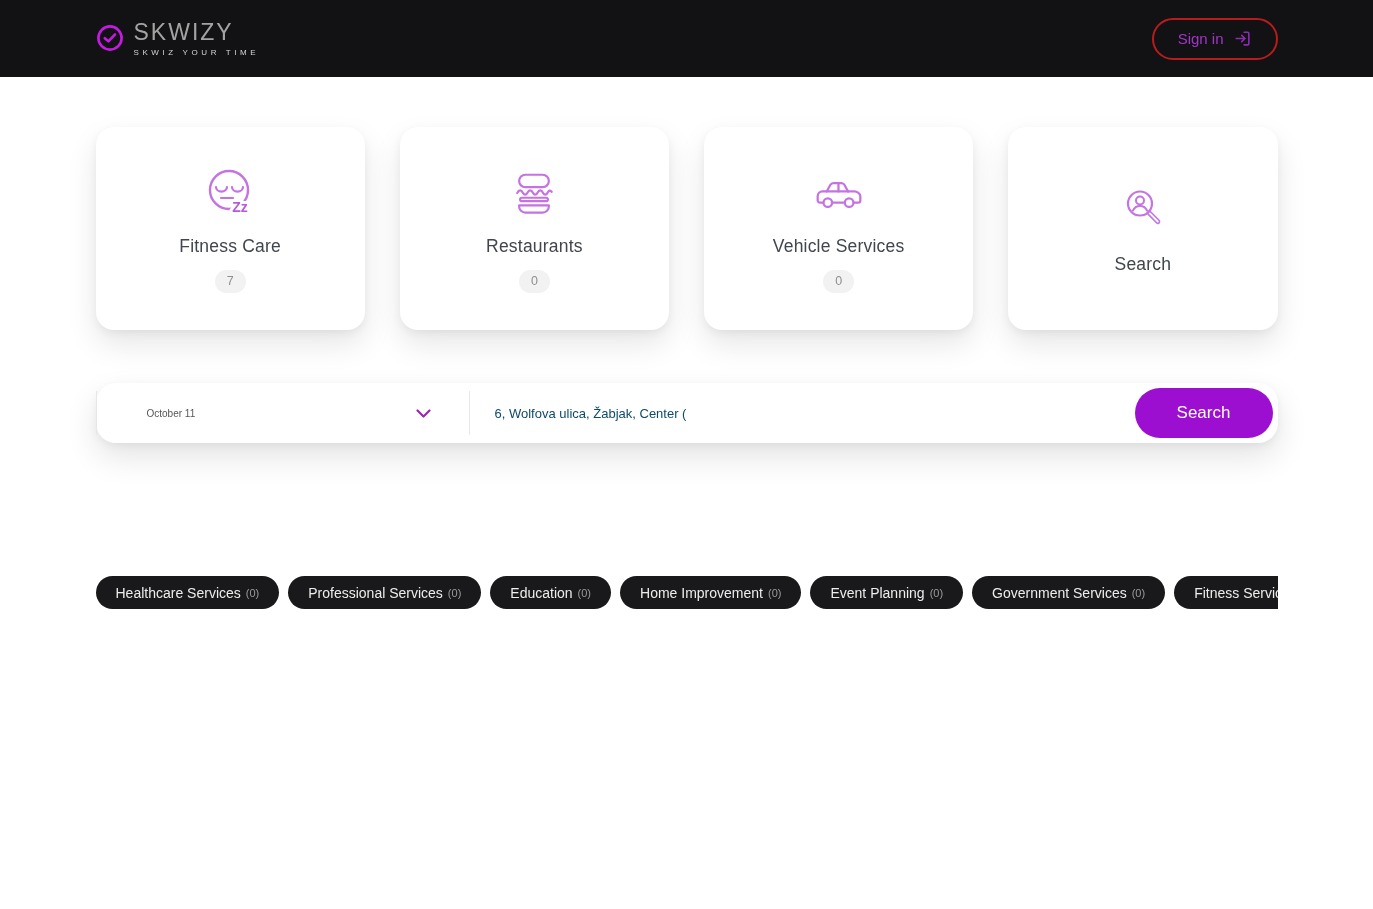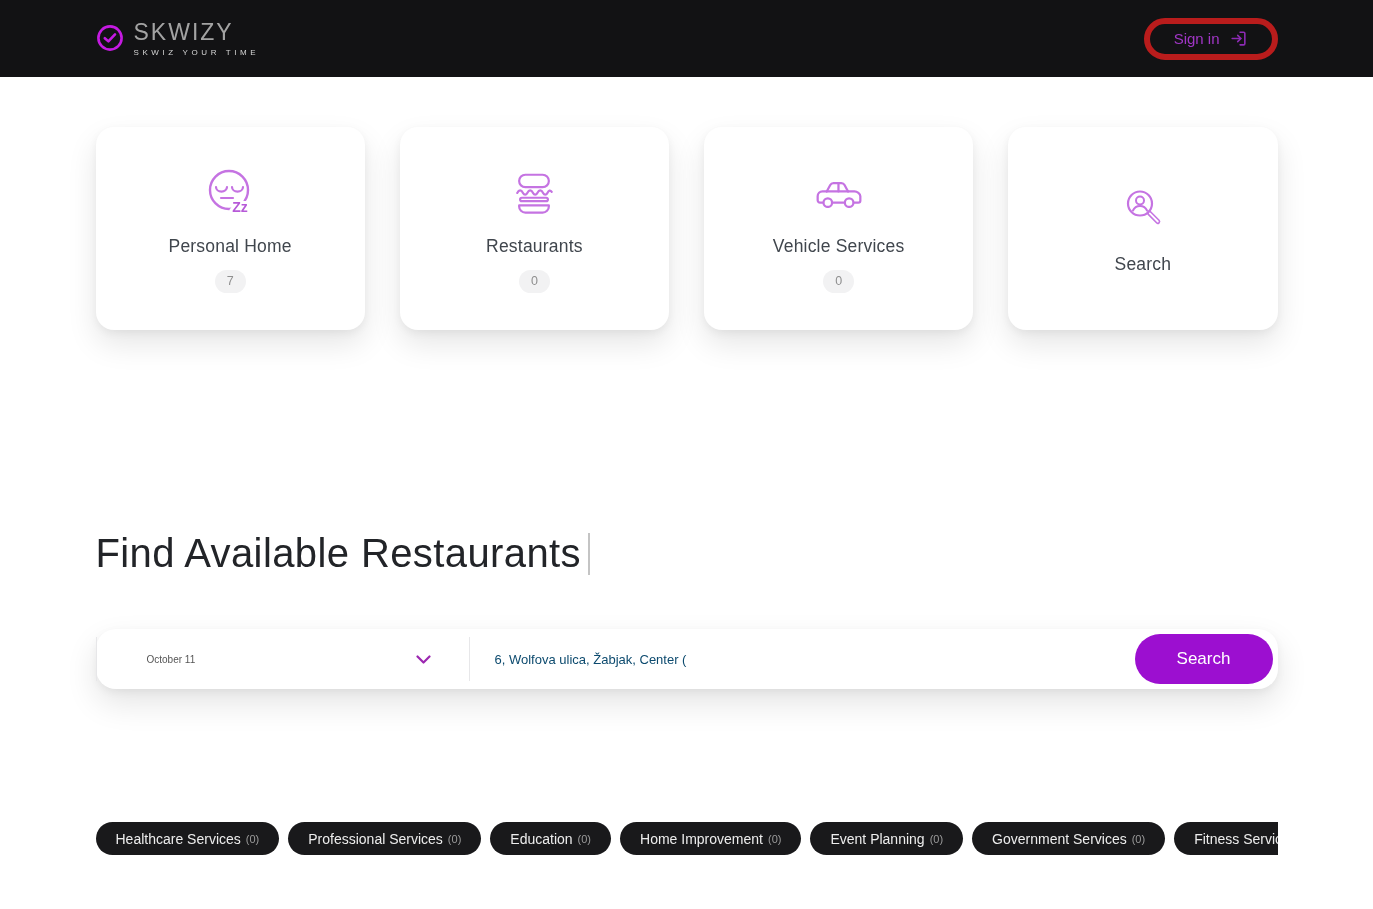--- a/index.html
+++ b/index.html
@@ -8,21 +8,21 @@
 
   
   .topnav { height:77px; background:#121214; display:flex; align-items:center; }
   .topnav-inner { width:1182px; margin:0 auto; display:flex; align-items:center;
                   justify-content:space-between; }
   .brand { display:flex; align-items:center; gap:10px; }
   .brand-text { display:flex; flex-direction:column; }
   .brand-name { color:#a3a3a3; font-size:23px; font-weight:500; letter-spacing:2px; line-height:1.05; }
   .brand-tagline { color:#d6d6d6; font-size:8px; letter-spacing:3.6px; margin-top:3px; }
   .signin-btn { display:flex; align-items:center; gap:9px; background:transparent;
-                border:6px solid #b91c1c; border-radius:21px; height:42px; padding:0 24px;
+                border:2px solid #b91c1c; border-radius:21px; height:42px; padding:0 24px;
                 color:#a136c6; font-size:15px; font-family:inherit; cursor:pointer; }
 
   
   .container { width:1182px; margin:0 auto; }
 
   
   .cards { display:grid; grid-template-columns:repeat(4,1fr); gap:35px; margin-top:50px; }
   .card { background:#ffffff; border-radius:18px; height:203px;
           box-shadow:0 14px 30px rgba(0,0,0,0.10), 0 3px 8px rgba(0,0,0,0.05);
           display:flex; flex-direction:column; align-items:center; justify-content:center;
@@ -96,21 +96,21 @@
     <article class="card">
       <div class="card-icon">
         <svg width="52" height="52" viewBox="0 0 52 52" fill="none" overflow="visible">
           <circle cx="25" cy="24" r="19" stroke="#c573e2" stroke-width="2.4"></circle>
           <path d="M12 21a5.5 4.6 0 0 0 11 0" stroke="#c573e2" stroke-width="2.2" stroke-linecap="round" fill="none"></path>
           <path d="M28 21a5.5 4.6 0 0 0 11 0" stroke="#c573e2" stroke-width="2.2" stroke-linecap="round" fill="none"></path>
           <path d="M17 32h12" stroke="#c573e2" stroke-width="2.2" stroke-linecap="round"></path>
           <text x="36" y="46" text-anchor="middle" font-family="Liberation Sans, sans-serif" font-size="14" font-weight="bold" fill="#b75ad8" stroke="#ffffff" stroke-width="6" paint-order="stroke">Zz</text>
         </svg>
       </div>
-      <div class="card-label">Personal Home</div>
+      <div class="card-label">Fitness Care</div>
       <div class="card-badge">7</div>
     </article>
 
     <article class="card">
       <div class="card-icon">
         <svg width="46" height="50" viewBox="0 0 48 50" fill="none" stroke="#c573e2" stroke-width="2.3" stroke-linecap="round" stroke-linejoin="round">
           <rect x="8.5" y="7" width="31" height="13" rx="6.5"></rect>
           <path d="M6.5 26c1.8-3.6 4.2-3.6 6 0 1.2 2.4 3.3 2.4 4.5 0 1.8-3.6 4.2-3.6 6 0 1.2 2.4 3.3 2.4 4.5 0 1.8-3.6 4.2-3.6 6 0 1.2 2.4 3.3 2.4 4.5 0 1.4-2.8 3-3.3 4.5-1.2"></path>
           <rect x="9.5" y="31" width="29" height="3.6" rx="1.8"></rect>
           <path d="M8.5 39h31v1a6.5 6.5 0 0 1-6.5 6.5H15a6.5 6.5 0 0 1-6.5-6.5z"></path>
@@ -143,24 +143,20 @@
           <path d="M10 22.5c1.3-3.1 3.9-4.6 7-4.6s5.7 1.5 7 4.6" stroke="#c573e2" stroke-width="2" stroke-linecap="round" fill="none"></path>
           <path d="M26.3 25l8.5 8.6" stroke="#c573e2" stroke-width="5" stroke-linecap="round"></path>
           <path d="M26.8 25.4l8 8.1" stroke="#ffffff" stroke-width="1.8" stroke-linecap="round"></path>
         </svg>
       </div>
       <div class="card-label">Search</div>
     </article>
 
   </section>
 
-  <h1 class="hero-title">
-    <span>Find Available Restaurants</span>
-    <span class="caret"></span>
-  </h1>
 
   <div class="searchbar">
     <div class="sb-divider"></div>
     <div class="date-section">
       <span class="date-value">October 11</span>
       <span style="display:flex;">
         <svg width="15" height="9" viewBox="0 0 15 9" fill="none">
           <path d="M1.5 1.5l6 6 6-6" stroke="#9c27b0" stroke-width="2.2" stroke-linecap="round" stroke-linejoin="round"></path>
         </svg>
       </span>

